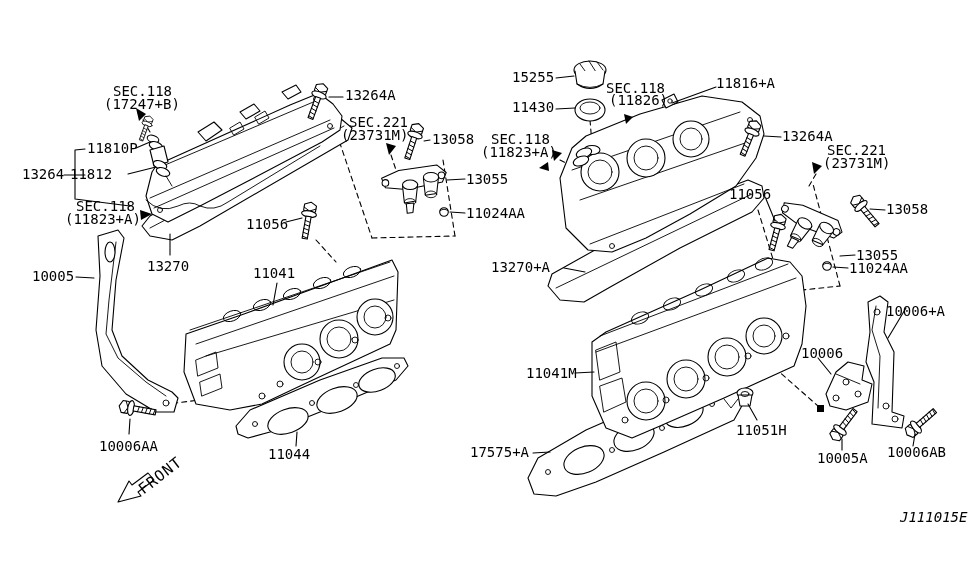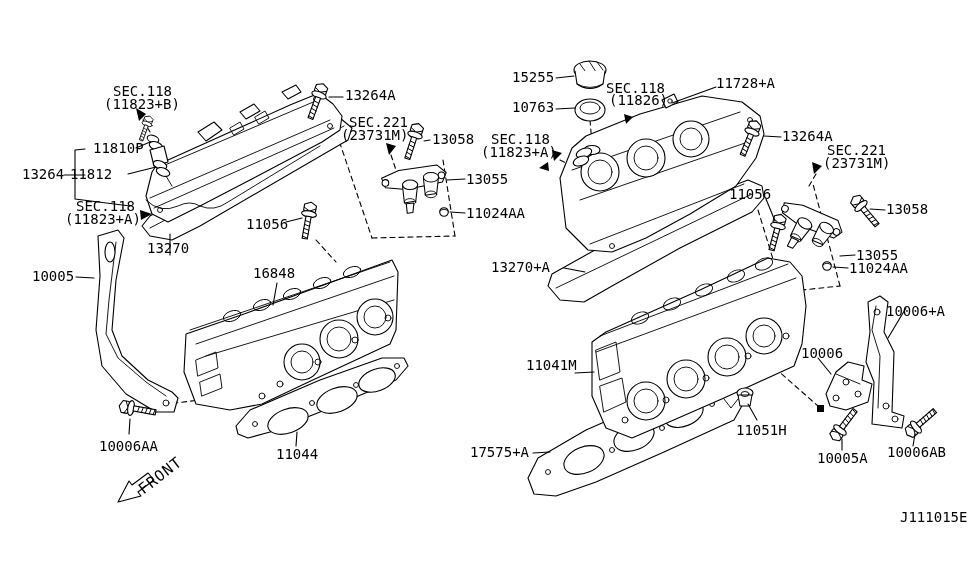--- a/index.html
+++ b/index.html
@@ -7,21 +7,21 @@
          font-family:"DejaVu Sans Mono","Liberation Mono",monospace;}
   .stage svg{position:absolute;left:0;top:0;}
   svg *{stroke:#000;fill:none;stroke-width:1.1;stroke-linejoin:round;stroke-linecap:round;}
   svg .wh{fill:#ffffff;}
   svg .fl{fill:#000000;stroke:none;}
   svg .dsh{stroke-dasharray:5 4;}
   svg .thin{stroke-width:0.9;}
   .lbl{position:absolute;font-size:14px;line-height:13px;color:#000;white-space:nowrap;}
   .front-lbl{position:absolute;font-size:15px;letter-spacing:1px;color:#000;
              transform:rotate(-38deg);transform-origin:0 100%;}
-  .code-lbl{position:absolute;font-size:14px;color:#000;}
+  .code-lbl{position:absolute;font-size:14px;color:#000;font-style:italic;}
 </style>
 </head>
 <body>
 
 <div class="stage">
 
 <svg width="975" height="566" viewBox="0 0 975 566">
   <defs>
     <g id="bolt">
       <path class="wh" d="M-6,-9 L0,-12 L6,-9 L6,-3 L0,0 L-6,-3 Z"></path>
@@ -291,56 +291,56 @@
     <polygon class="fl" points="624,114 633,117 626,124"></polygon>
     <polygon class="fl" points="812,162 822,166 814,174"></polygon>
     <polygon class="fl" points="552,150 562,153 554,161"></polygon>
     <polygon class="fl" points="548,162 549,171 539,168"></polygon>
   </g>
 
   <polygon class="wh" points="118,502 129,481 132,485 148,473 154,480 138,492 141,496"></polygon>
 </svg>
 
 <div class="lbl" style="left:113px;top:85px">SEC.118</div>
-<div class="lbl" style="left:104px;top:98px">(11823+B)</div>
+<div class="lbl" style="left:104px;top:98px">(17247+B)</div>
 <div class="lbl" style="left:345px;top:89px">13264A</div>
 <div class="lbl" style="left:349px;top:116px">SEC.221</div>
 <div class="lbl" style="left:341px;top:129px">(23731M)</div>
 <div class="lbl" style="left:432px;top:133px">13058</div>
 <div class="lbl" style="left:491px;top:133px">SEC.118</div>
 <div class="lbl" style="left:481px;top:146px">(11823+A)</div>
-<div class="lbl" style="left:93px;top:142px">11810P</div>
+<div class="lbl" style="left:87px;top:142px">11810P</div>
 <div class="lbl" style="left:22px;top:168px">13264</div>
 <div class="lbl" style="left:70px;top:168px">11812</div>
 <div class="lbl" style="left:76px;top:200px">SEC.118</div>
 <div class="lbl" style="left:65px;top:213px">(11823+A)</div>
 <div class="lbl" style="left:466px;top:173px">13055</div>
 <div class="lbl" style="left:466px;top:207px">11024AA</div>
 <div class="lbl" style="left:246px;top:218px">11056</div>
-<div class="lbl" style="left:147px;top:242px">13270</div>
+<div class="lbl" style="left:147px;top:260px">13270</div>
 <div class="lbl" style="left:32px;top:270px">10005</div>
-<div class="lbl" style="left:253px;top:267px">16848</div>
+<div class="lbl" style="left:253px;top:267px">11041</div>
 <div class="lbl" style="left:99px;top:440px">10006AA</div>
-<div class="lbl" style="left:276px;top:448px">11044</div>
+<div class="lbl" style="left:268px;top:448px">11044</div>
 <div class="front-lbl" style="left:146px;top:480px">FRONT</div>
 <div class="lbl" style="left:512px;top:71px">15255</div>
 <div class="lbl" style="left:606px;top:82px">SEC.118</div>
 <div class="lbl" style="left:609px;top:94px">(11826)</div>
-<div class="lbl" style="left:716px;top:77px">11728+A</div>
-<div class="lbl" style="left:512px;top:101px">10763</div>
+<div class="lbl" style="left:716px;top:77px">11816+A</div>
+<div class="lbl" style="left:512px;top:101px">11430</div>
 <div class="lbl" style="left:782px;top:130px">13264A</div>
 <div class="lbl" style="left:827px;top:144px">SEC.221</div>
 <div class="lbl" style="left:823px;top:157px">(23731M)</div>
 <div class="lbl" style="left:729px;top:188px">11056</div>
 <div class="lbl" style="left:886px;top:203px">13058</div>
 <div class="lbl" style="left:856px;top:249px">13055</div>
 <div class="lbl" style="left:849px;top:262px">11024AA</div>
 <div class="lbl" style="left:491px;top:261px">13270+A</div>
 <div class="lbl" style="left:886px;top:305px">10006+A</div>
 <div class="lbl" style="left:801px;top:347px">10006</div>
-<div class="lbl" style="left:526px;top:359px">11041M</div>
+<div class="lbl" style="left:526px;top:367px">11041M</div>
 <div class="lbl" style="left:736px;top:424px">11051H</div>
 <div class="lbl" style="left:470px;top:446px">17575+A</div>
 <div class="lbl" style="left:817px;top:452px">10005A</div>
 <div class="lbl" style="left:887px;top:446px">10006AB</div>
 <div class="code-lbl" style="left:900px;top:509px">J111015E</div>
 
 </div>
 
 </body></html>

